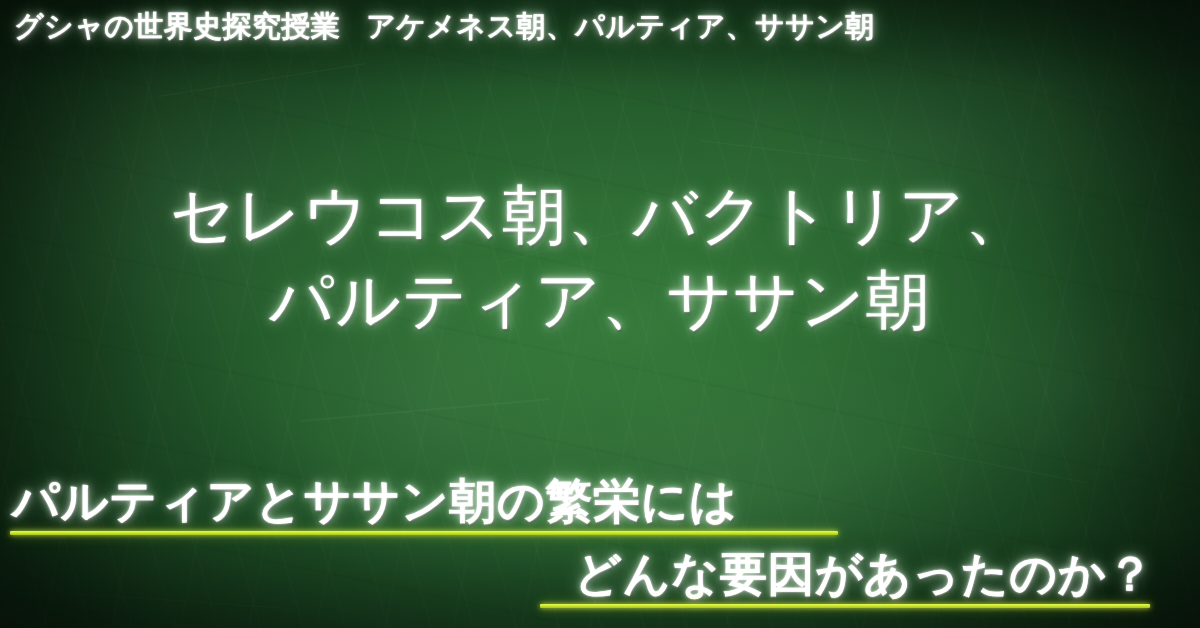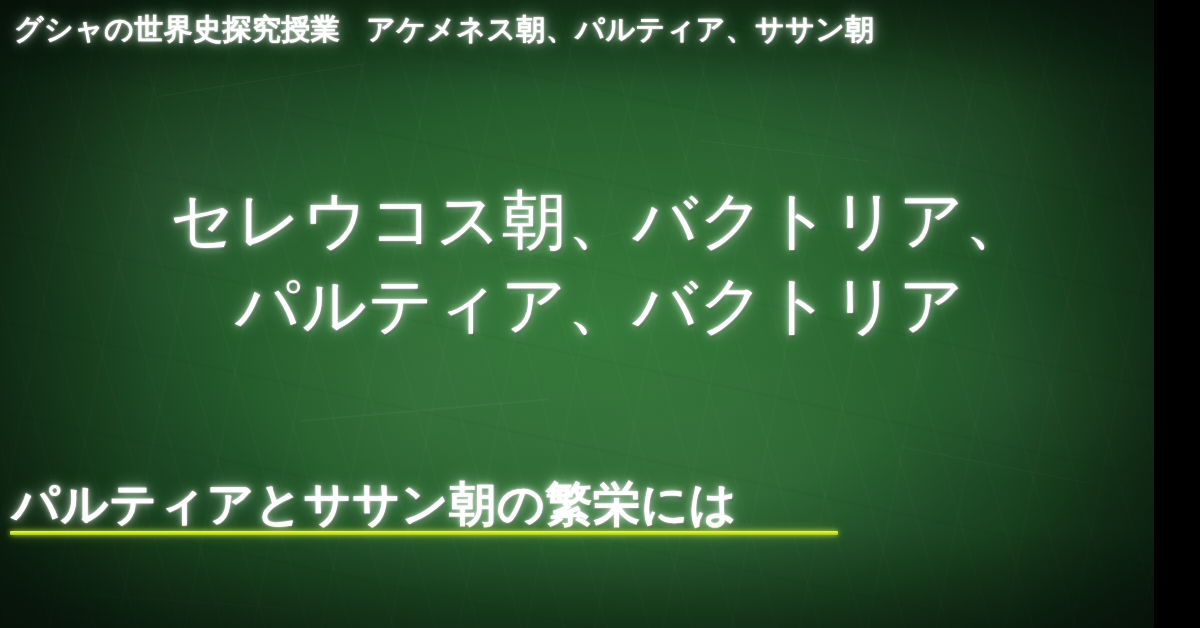--- a/index.html
+++ b/index.html
@@ -4,27 +4,26 @@
 <title>Chalkboard Thumbnail</title>
 <style>
   html, body {
     margin: 0;
     padding: 0;
     background: #000;
   }
 
   #stage {
     position: relative;
-    width: 1110px;
+    width: 1200px;
     height: 628px;
     overflow: hidden;
-    font-family: Liberation Serif, serif;
+    font-family: Liberation Mono, monospace;
     background-color: #1b4a22;
     user-select: none;
-    padding-left: 44px;
   }
 
   
   .board-base {
     position: absolute;
     inset: 0;
     background:
       radial-gradient(ellipse 62% 72% at 52% 52%,
         #367a3b 0%,
         #2f6e35 26%,
@@ -202,24 +201,28 @@
   <div class="board-vignette"></div>
 
   <div class="content">
 
     <div id="header-line" class="chalk">
       <span>グシャの世界史探究授業</span><span class="gap"></span><span>アケメネス朝、パルティア、ササン朝</span>
     </div>
 
     <div id="main-title" class="chalk">
       <span class="tline">セレウコス朝、バクトリア、</span>
-      <span class="tline">パルティア、バクトリア</span>
+      <span class="tline">パルティア、ササン朝</span>
     </div>
 
     <div id="question-block">
       <div class="q-row" id="q-row-1">
         <span class="q-text chalk">パルティアとササン朝の繁栄には</span>
         <span class="q-rule"></span>
       </div>
+      <div class="q-row" id="q-row-2">
+        <span class="q-text chalk">どんな要因があったのか？</span>
+        <span class="q-rule"></span>
+      </div>
     </div>
 
   </div>
 </div>
 
 </body></html>

